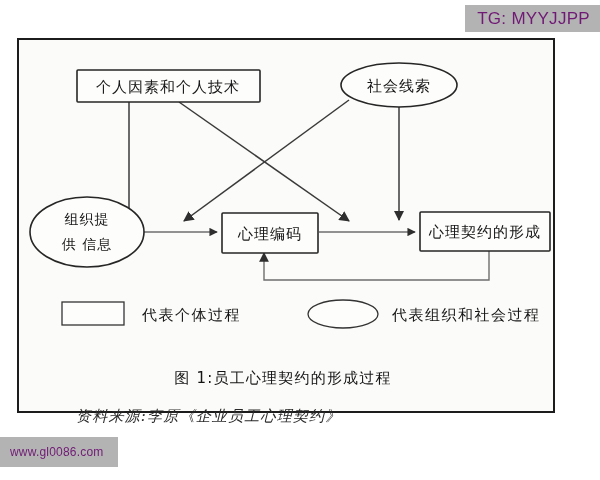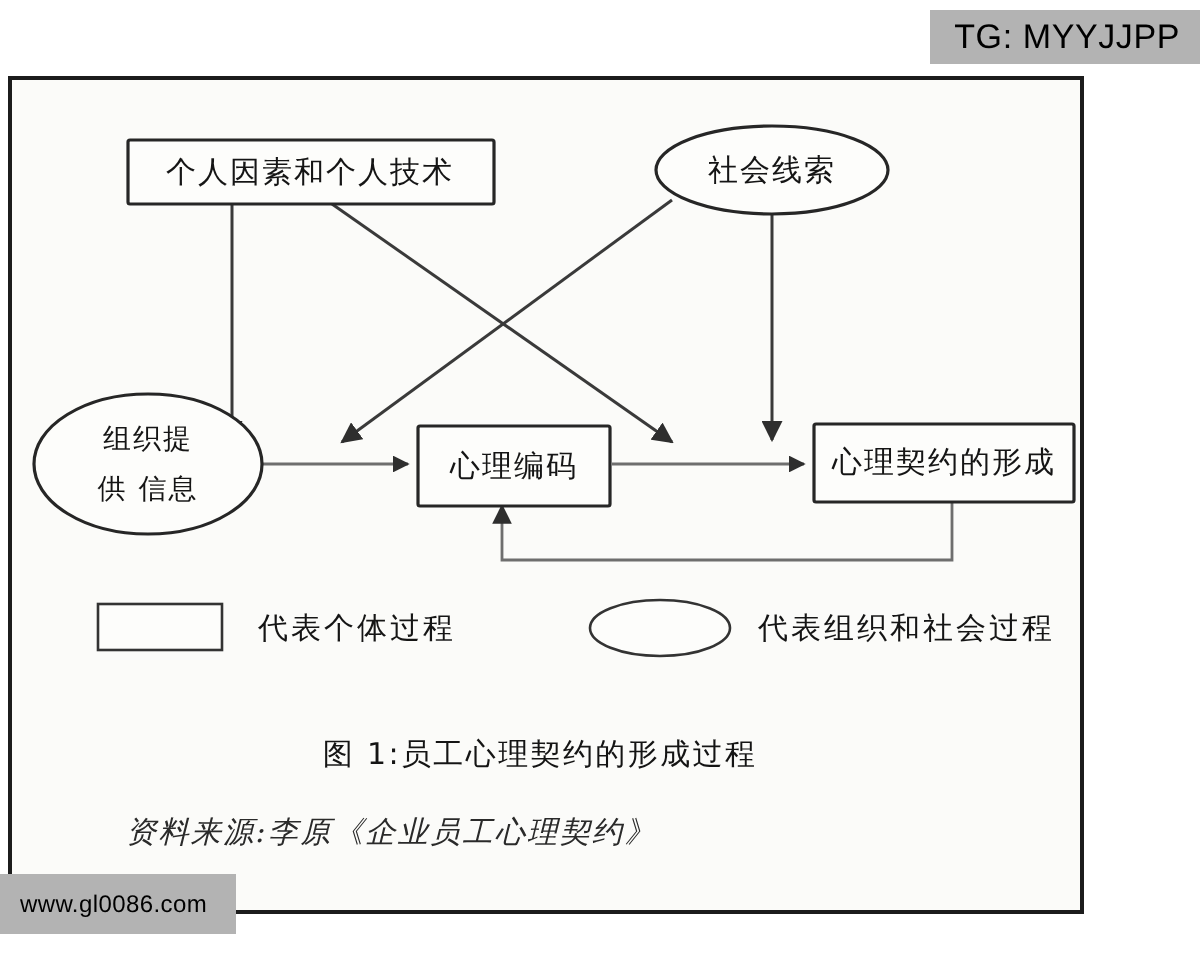--- a/index.html
+++ b/index.html
@@ -16,37 +16,37 @@
   }
   #page {
     position: absolute;
     left: 0; top: 0;
     width: 600px; height: 480px;
     background: #ffffff;
   }
   
   #figure-frame {
     position: absolute;
-    left: 4px;
+    left: 17px;
     top: 38px;
     width: 538px;
-    height: 419px;
+    height: 375px;
     background: #fbfbf9;
     border: 2px solid #1c1c1c;
     box-sizing: border-box;
   }
   #diagram-svg {
     position: absolute;
     left: 0; top: 0;
   }
   
   .watermark {
     position: absolute;
     background: #b3b3b3;
-    color: #000000;
+    color: #701a75;
     font-family: "Liberation Sans", "DejaVu Sans", sans-serif;
     display: flex;
     align-items: center;
     white-space: nowrap;
   }
   #watermark-top {
     right: 0px;
     top: 5px;
     height: 27px;
     padding: 0 10px 0 12px;

